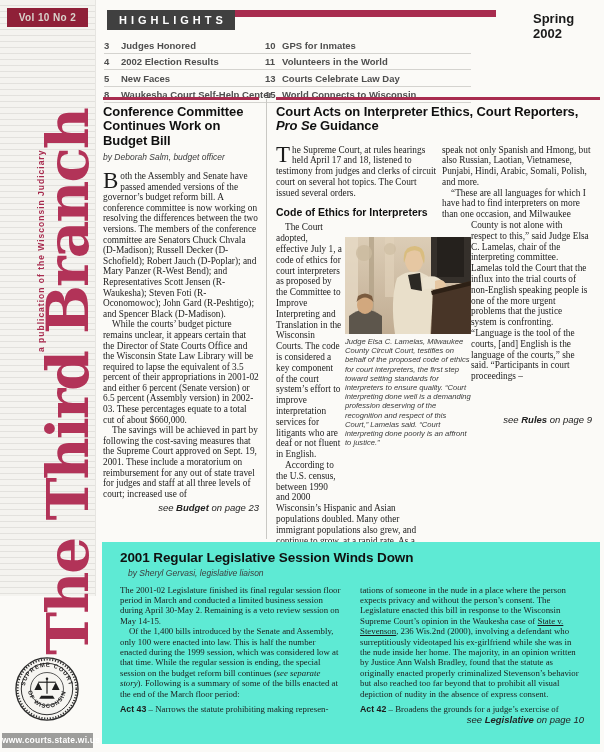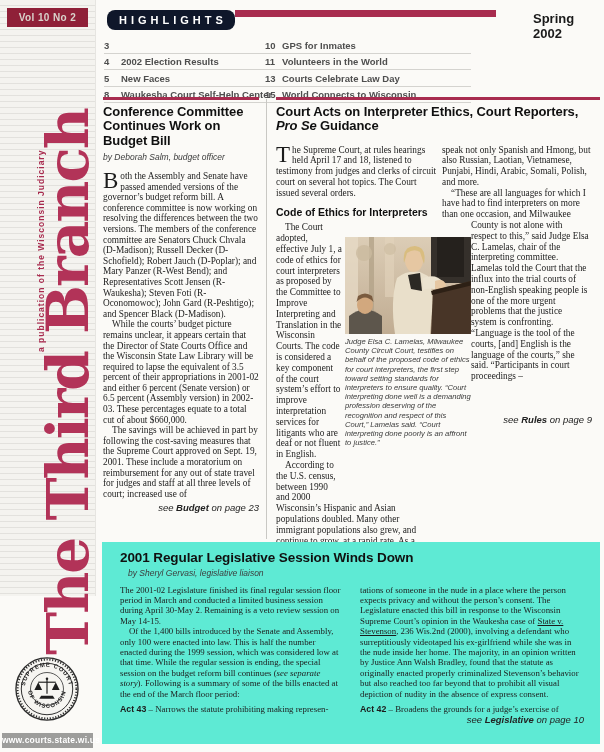--- a/index.html
+++ b/index.html
@@ -18,22 +18,22 @@
     font:bold 58px/92px "DejaVu Serif",serif; color:#b23358; letter-spacing:-2px; }
   .mast-tagline { position:absolute; left:35px; top:352px; width:252px; height:12px;
     transform:rotate(-90deg); transform-origin:0 0; white-space:nowrap;
     font:bold 8.5px/12px "Liberation Sans",sans-serif; color:#a82c4f; letter-spacing:1px; }
   .seal { position:absolute; left:14px; top:656px; width:66px; height:66px; }
   .site-url { position:absolute; left:2px; top:733px; width:91px; height:15px; background:#9d9d9b;
     color:#ffffff; font:bold 8.5px/15px "Liberation Sans",sans-serif; text-align:center; letter-spacing:.2px; }
 
   
   .hl-banner { position:absolute; left:107px; top:10px; width:389px; display:flex; align-items:flex-start; }
-  .hl-box { background:#0f172a; color:#ffffff; font:bold 11px "Liberation Sans",sans-serif;
-    letter-spacing:4px; padding:4px 8px 4px 12px;border-radius:8px; }
+  .hl-box { background:#404040; color:#ffffff; font:bold 11px "Liberation Sans",sans-serif;
+    letter-spacing:4px; padding:4px 8px 4px 12px; }
   .hl-strip { flex:1; height:7px; background:#a82c4f; }
   .issue { position:absolute; left:533px; top:11px; width:64px; text-align:left;
     font:bold 13px/15px "Liberation Sans",sans-serif; color:#1a1a1a; }
   .hl-list { position:absolute; top:37px; font-family:"Liberation Sans",sans-serif; }
   .hl-left { left:104px; width:236px; }
   .hl-right { left:265px; width:206px; }
   .hl-item { display:flex; border-bottom:1px solid #d4d3cf; padding:2.5px 0 2px;
     font-size:9.5px; font-weight:bold; color:#4e4e4e; }
   .hl-num { width:17px; flex:none; }
   .hl-label { flex:1; }
@@ -118,20 +118,21 @@
     <span class="hl-strip"></span>
   </div>
   <div class="issue">
     <div>Spring</div>
     <div>2002</div>
   </div>
 
   <div class="hl-list hl-left">
     <div class="hl-item">
       <span class="hl-num">3</span>
+      <span class="hl-label">Judges Honored</span>
     </div>
     <div class="hl-item">
       <span class="hl-num">4</span>
       <span class="hl-label">2002 Election Results</span>
     </div>
     <div class="hl-item">
       <span class="hl-num">5</span>
       <span class="hl-label">New Faces</span>
     </div>
     <div class="hl-item">

